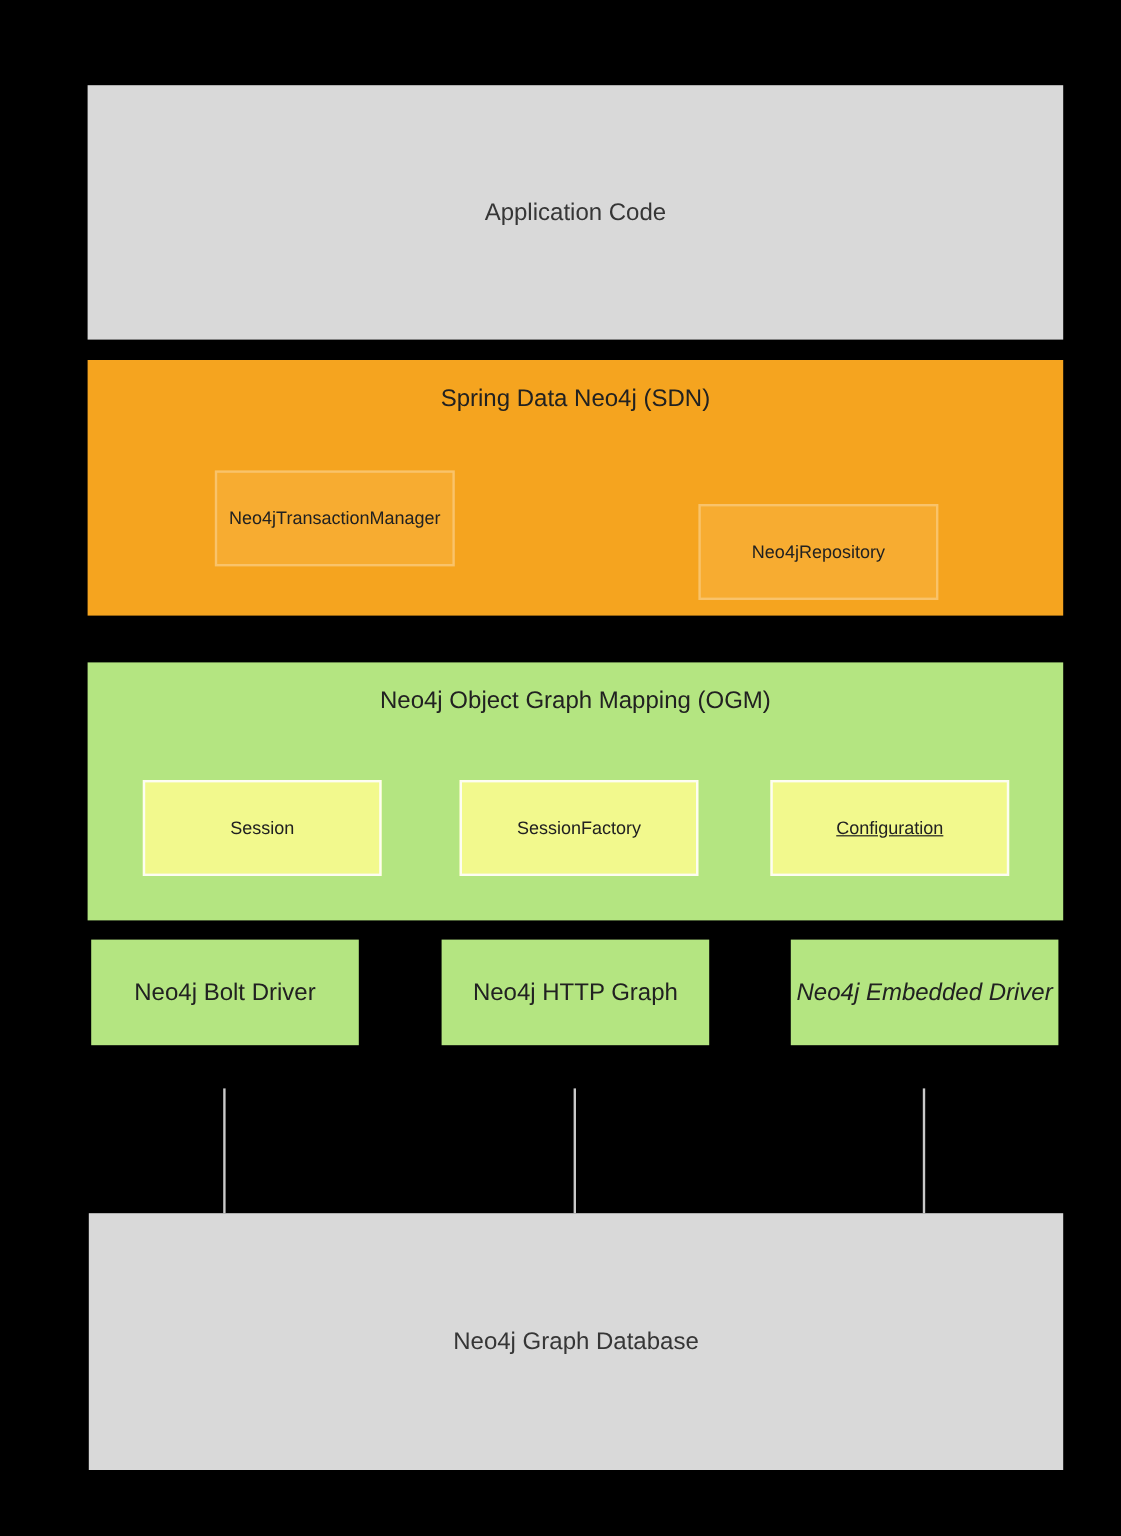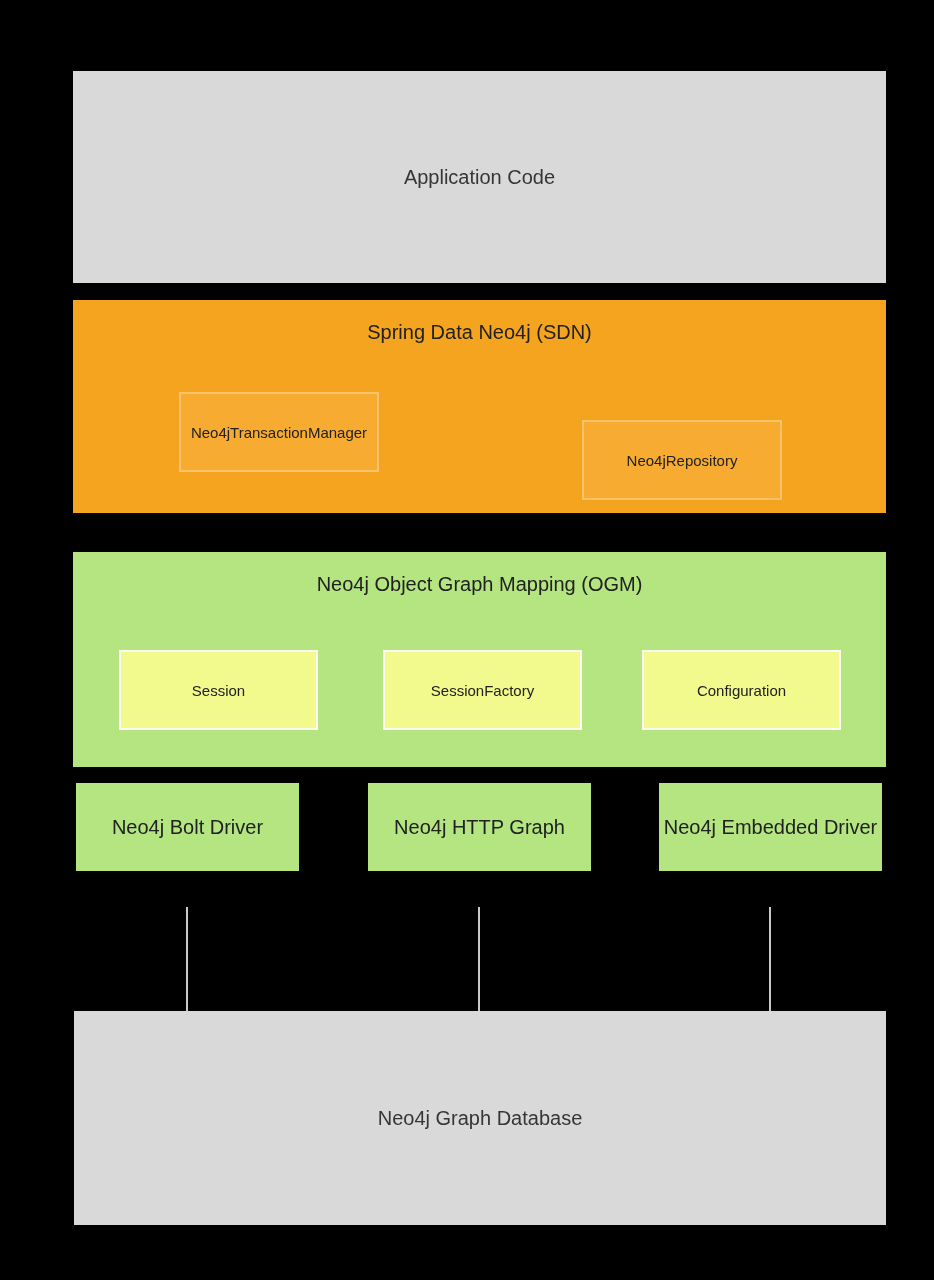--- a/index.html
+++ b/index.html
@@ -62,31 +62,31 @@
   .tm-box   { left: 106px; }
   .repo-box { left: 509px; margin-top: 28px; }
 
   .yellow-inner {
     background: var(--yellow);
     border: 2px solid var(--yellow-border);
     top: 98px; height: 80px; width: 199px;
   }
   .session-box        { left: 46px; }
   .sessionfactory-box { left: 310px; }
-  .configuration-box  { left: 569px; }
+  .configuration-box  { left: 569px; text-decoration: underline; }
 
   .driver-box {
     top: 783px; width: 223px; height: 88px;
     background: var(--green);
     color: var(--text-dark);
     font-size: 20px;
   }
   .driver-bolt     { left: 76px; }
   .driver-http     { left: 368px; }
-  .driver-embedded { left: 659px; }
+  .driver-embedded { left: 659px; font-style: italic; }
 
   .connector {
     position: absolute;
     top: 907px; height: 104px; width: 2px;
     background: var(--connector);
   }
   .connector-1 { left: 186px; }
   .connector-2 { left: 478px; }
   .connector-3 { left: 769px; }
 </style>

